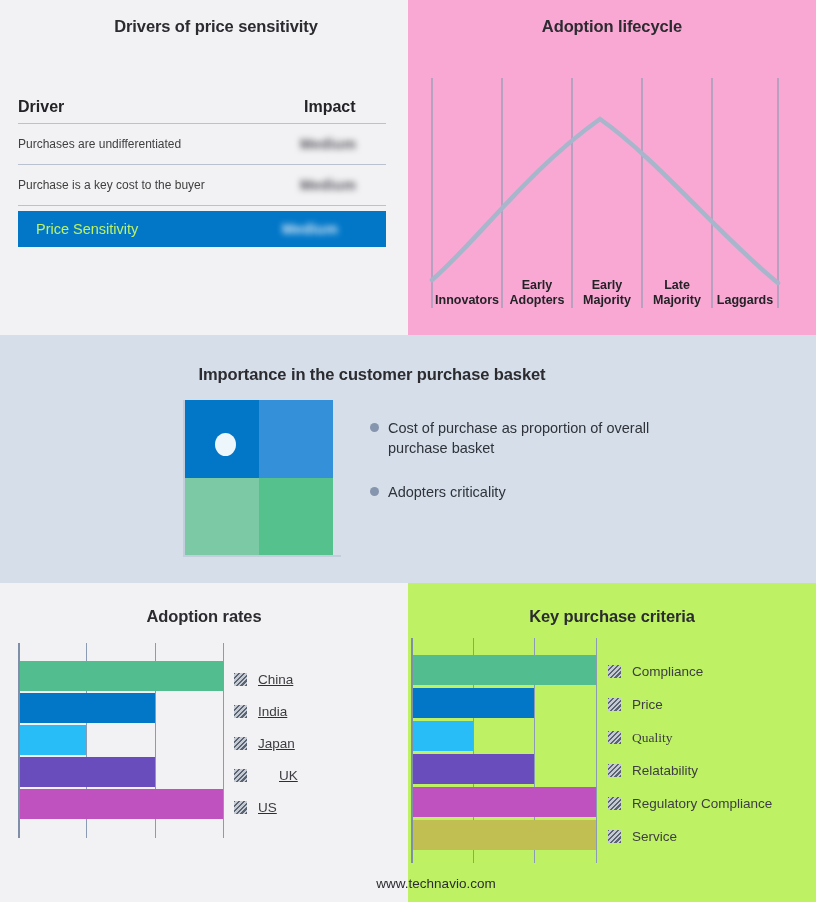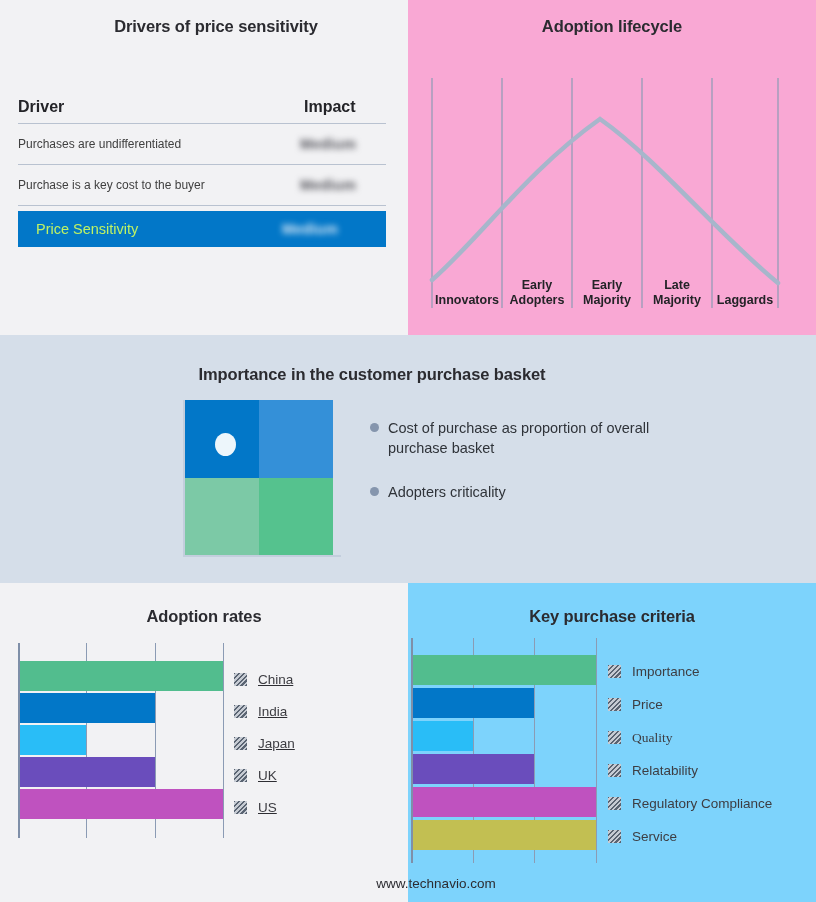--- a/index.html
+++ b/index.html
@@ -141,21 +141,21 @@
     font-size: 14.5px;
     color: #2f3339;
     line-height: 20px;
   }
 
   
   #adoption-panel { left: 0; top: 583px; width: 408px; height: 319px; background: #f2f2f4; }
   #adoption-title { position: absolute; left: 0; top: 24px; width: 408px; text-align: center; }
 
   
-  #criteria-panel { left: 408px; top: 583px; width: 408px; height: 319px; background: #7dd3fc; }
+  #criteria-panel { left: 408px; top: 583px; width: 408px; height: 319px; background: #bef264; }
   #criteria-title { position: absolute; left: 0; top: 24px; width: 408px; }
 
   .barchart { position: absolute; }
   .bc-plot {
     position: absolute;
     left: 0; top: 0;
     box-sizing: border-box;
   }
   .bc-grid {
     position: absolute;
@@ -312,21 +312,21 @@
         <span class="bl-label">China</span>
       </div>
       <div class="bl-row" style="height: 32px;">
         <span class="bl-swatch"></span>
         <span class="bl-label">India</span>
       </div>
       <div class="bl-row" style="height: 32px;">
         <span class="bl-swatch"></span>
         <span class="bl-label">Japan</span>
       </div>
-      <div class="bl-row" style="height: 32px;">
+      <div class="bl-row" style="height: 32px; gap: 21px;">
         <span class="bl-swatch"></span>
         <span class="bl-label">UK</span>
       </div>
       <div class="bl-row" style="height: 32px;">
         <span class="bl-swatch"></span>
         <span class="bl-label">US</span>
       </div>
     </div>
 </div>
 
@@ -344,21 +344,21 @@
         <div class="bc-bar" style="top: 83px; height: 30px; width: 59.6667px; background: rgb(41, 189, 247);"></div>
         <div class="bc-bar" style="top: 116px; height: 30px; width: 121.333px; background: rgb(106, 77, 188);"></div>
         <div class="bc-bar" style="top: 149px; height: 30px; width: 183px; background: rgb(191, 82, 191);"></div>
         <div class="bc-bar" style="top: 182px; height: 30px; width: 183px; background: rgb(194, 191, 82);"></div>
       </div>
   </div>
 
   <div class="bc-legend" id="criteria-legend" style="left:200px; top:72px;">
       <div class="bl-row" style="height: 33px;">
         <span class="bl-swatch"></span>
-        <span class="bl-label">Importance</span>
+        <span class="bl-label">Compliance</span>
       </div>
       <div class="bl-row" style="height: 33px;">
         <span class="bl-swatch"></span>
         <span class="bl-label">Price</span>
       </div>
       <div class="bl-row" style="height: 33px; font-family: Liberation Serif, serif;">
         <span class="bl-swatch"></span>
         <span class="bl-label">Quality</span>
       </div>
       <div class="bl-row" style="height: 33px;">

